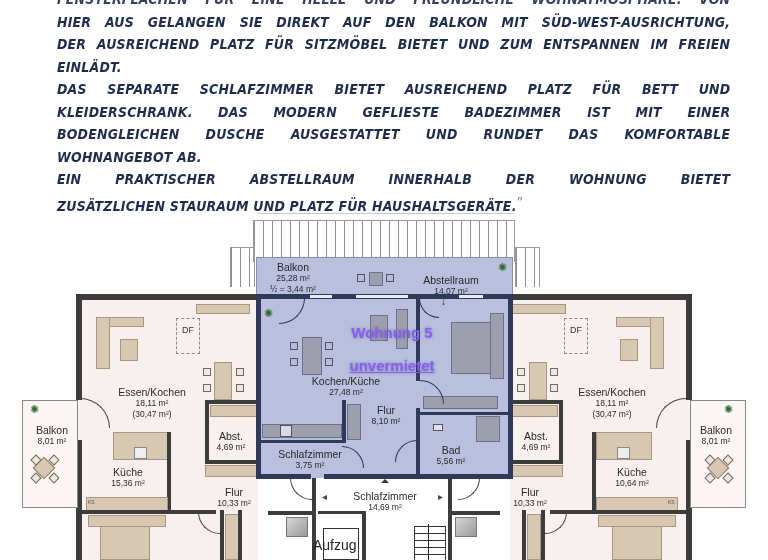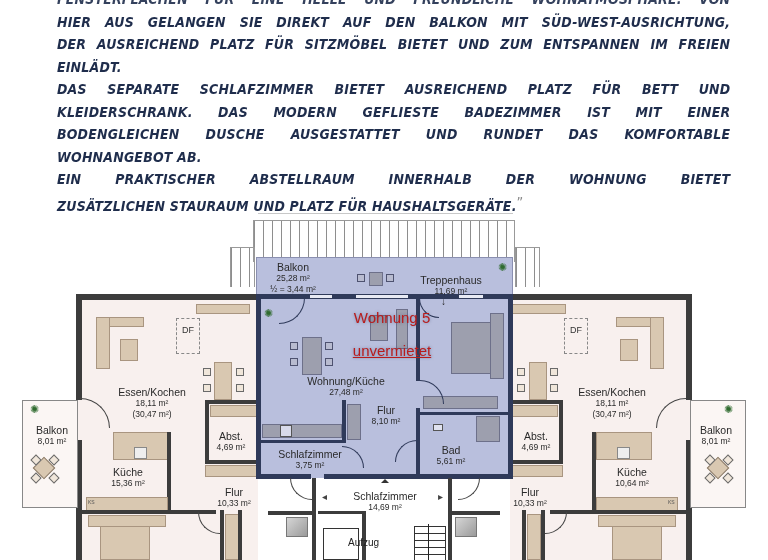--- a/index.html
+++ b/index.html
@@ -30,21 +30,21 @@
   .wall { position: absolute; background: #3c3c3c; }
   .wall-h { position: absolute; background: #2f3a5a; }
   .furn { position: absolute; background: #d9c8b1; border: 1px solid #a99580; }
   .furn-g { position: absolute; background: #9d9fae; border: 1px solid #6d708a; }
   .chair { position: absolute; width: 8px; height: 8px; border: 1px solid #6a6a6a; background: #f0e6da; }
   .chair-g { position: absolute; width: 8px; height: 8px; border: 1px solid #4e5270; background: #b8bbd0; }
   .railing { position: absolute; background: repeating-linear-gradient(90deg, #8e8e8e 0 1px, transparent 1px 9px); border: 1px solid #999; border-bottom: none; }
   .plant { position: absolute; color: #2f6b2f; font-size: 11px; line-height: 11px; }
   .door-arc { position: absolute; border: 1px solid #444; }
   .df { position: absolute; border: 1px dashed #888; font-size: 9px; color: #333; display: flex; align-items: flex-end; justify-content: center; padding-bottom: 18px; }
-  .highlight-title { position: absolute; color: #b91c1c; font-weight: normal; text-align: center; transform: translateX(-50%); white-space: nowrap; text-shadow: 0 0 3px rgba(60,70,110,0.5); }
+  .highlight-title { position: absolute; color: #8b5cf6; font-weight: bold; text-align: center; transform: translateX(-50%); white-space: nowrap; text-shadow: 0 0 3px rgba(60,70,110,0.5); margin-top: 15px; }
 </style>
 </head>
 <body>
 
 <div class="desc">
   <p class="line-justify" style="margin-top:-4px; opacity:0.9;">FENSTERFLÄCHEN FÜR EINE HELLE UND FREUNDLICHE WOHNATMOSPHÄRE. VON</p>
   <p class="line-justify">HIER AUS GELANGEN SIE DIREKT AUF DEN BALKON MIT SÜD-WEST-AUSRICHTUNG,</p>
   <p class="line-justify">DER AUSREICHEND PLATZ FÜR SITZMÖBEL BIETET UND ZUM ENTSPANNEN IM FREIEN</p>
   <p>EINLÄDT.</p>
   <p class="line-justify">DAS SEPARATE SCHLAFZIMMER BIETET AUSREICHEND PLATZ FÜR BETT UND</p>
@@ -239,38 +239,38 @@
   <div class="door-arc" style="left:395px; top:440px; width:22px; height:22px; border-radius:22px 0 0 0; border-right:none; border-bottom:none; border-color:#2f3a5a;"></div>
   <div class="door-arc" style="left:342px; top:446px; width:22px; height:22px; border-radius:0 22px 0 0; border-left:none; border-bottom:none; border-color:#2f3a5a;"></div>
   <div style="position:absolute; left:441px; top:296px; font-size:10px; color:#222;">↓</div>
 
   <div class="lbl" style="left:293px; top:262px;">
     <span class="t">Balkon</span>
     <span class="a">25,28 m²</span>
     <span class="a">½ = 3,44 m²</span>
   </div>
   <div class="lbl" style="left:451px; top:275px;">
-    <span class="t">Treppenhaus</span>
-    <span class="a">11,69 m²</span>
+    <span class="t">Abstellraum</span>
+    <span class="a">14,07 m²</span>
   </div>
   <div class="lbl" style="left:346px; top:376px;">
-    <span class="t">Wohnung/Küche</span>
+    <span class="t">Kochen/Küche</span>
     <span class="a">27,48 m²</span>
   </div>
   <div class="lbl" style="left:386px; top:405px;">
     <span class="t">Flur</span>
     <span class="a">8,10 m²</span>
   </div>
   <div class="lbl" style="left:310px; top:449px;">
     <span class="t">Schlafzimmer</span>
     <span class="a">3,75 m²</span>
   </div>
   <div class="lbl" style="left:451px; top:445px;">
     <span class="t">Bad</span>
-    <span class="a">5,61 m²</span>
+    <span class="a">5,56 m²</span>
   </div>
 
   <div class="highlight-title" style="left:392px; top:309px; font-size:15px;">Wohnung 5</div>
   <div class="highlight-title" style="left:392px; top:342px; font-size:15px; text-decoration:underline;">unvermietet</div>
 
   <div style="position:absolute; left:381px; top:479px; width:0; height:0; border-left:4px solid transparent; border-right:4px solid transparent; border-bottom:4px solid #333;"></div>
   <div style="position:absolute; left:322px; top:491px; font-size:10px; color:#444;">◂</div>
   <div style="position:absolute; left:438px; top:491px; font-size:10px; color:#444;">▸</div>
   <div class="lbl" style="left:385px; top:491px;">
     <span class="t">Schlafzimmer</span>
@@ -280,16 +280,16 @@
   <div class="door-arc" style="left:458px; top:478px; width:22px; height:22px; border-radius:0 0 22px 0; border-top:none; border-left:none;"></div>
   <div class="wall" style="left:312px; top:478px; width:4px; height:82px;"></div>
   <div class="wall" style="left:448px; top:478px; width:4px; height:82px;"></div>
   <div class="wall" style="left:268px; top:511px; width:48px; height:4px;"></div>
   <div class="wall" style="left:448px; top:511px; width:52px; height:4px;"></div>
   <div class="wall" style="left:318px; top:511px; width:48px; height:3px;"></div>
   <div class="wall" style="left:362px; top:511px; width:4px; height:49px;"></div>
   <div style="position:absolute; left:286px; top:517px; width:22px; height:20px; background:linear-gradient(135deg,#d6d6d6,#9a9a9a); border:1px solid #777;"></div>
   <div style="position:absolute; left:455px; top:517px; width:22px; height:20px; background:linear-gradient(135deg,#d6d6d6,#9a9a9a); border:1px solid #777;"></div>
   <div style="position:absolute; left:323px; top:528px; width:36px; height:32px; border:1px solid #333; background:#fff;"></div>
-  <div style="position:absolute; left:320px; top:537px; font-size:10px; color:#222;padding-left:28px;">Aufzug</div>
+  <div style="position:absolute; left:313px; top:537px; font-size:14px; color:#222;">Aufzug</div>
   <div style="position:absolute; left:414px; top:526px; width:32px; height:34px; background:repeating-linear-gradient(180deg,#333 0 1px,#fff 1px 7px); border-left:1px solid #333; border-right:1px solid #333;"></div>
   <div style="position:absolute; left:428px; top:524px; width:1px; height:36px; background:#222;"></div>
 </div>
 
 </body></html>

